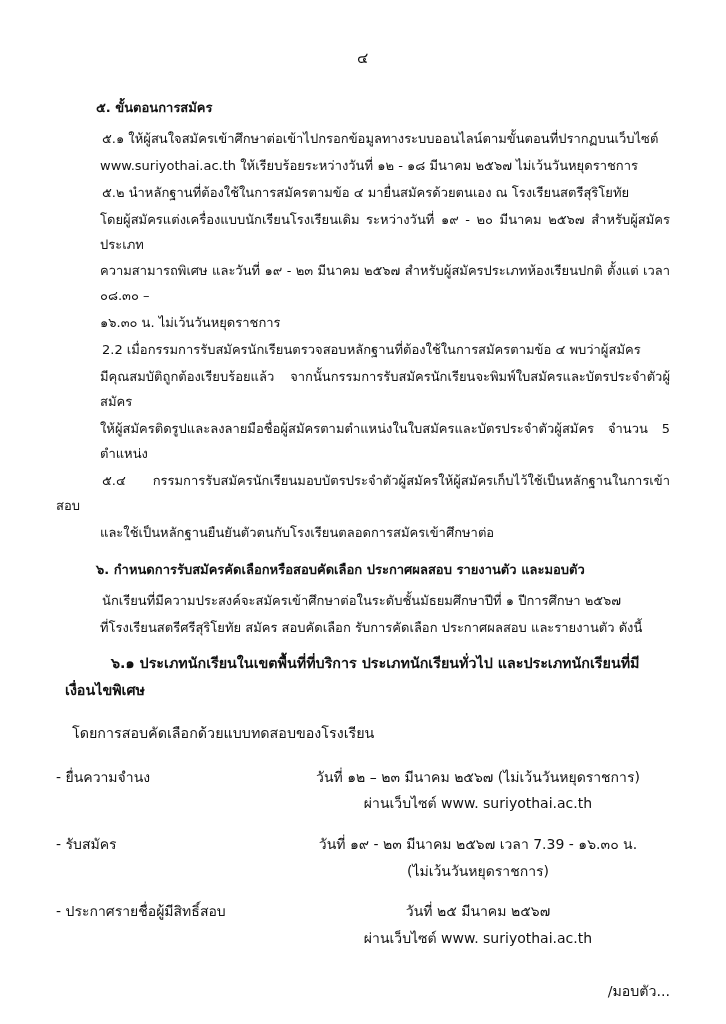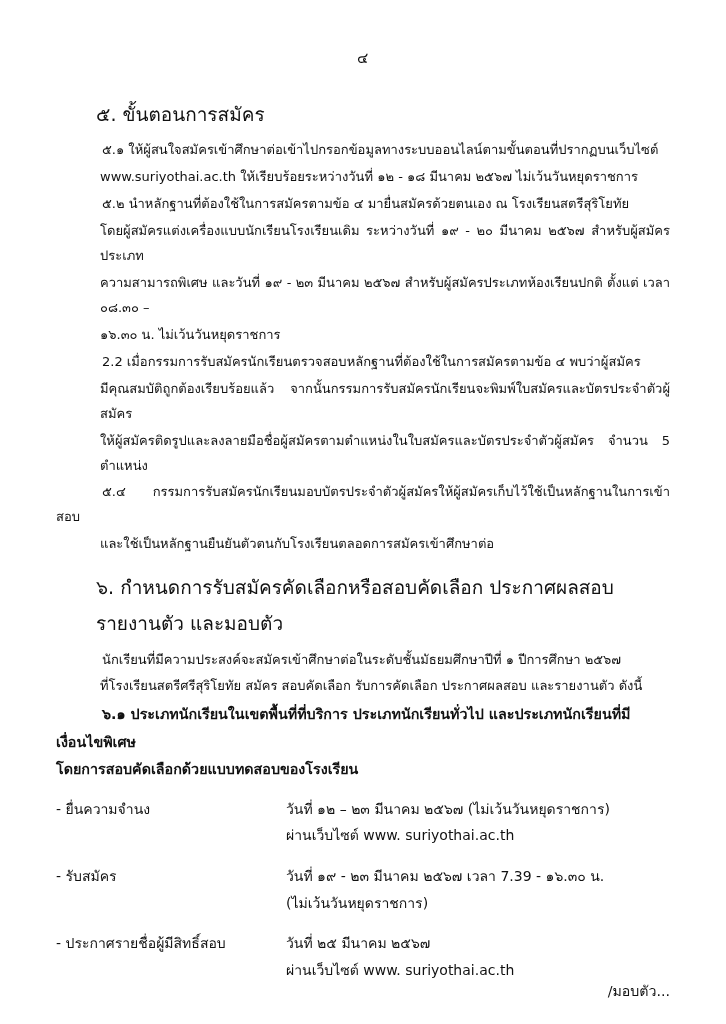--- a/index.html
+++ b/index.html
@@ -22,22 +22,22 @@
     padding: 46px 56px 30px 56px;
     position: relative;
   }
   .page-number {
     text-align: center;
     font-size: 15px;
     margin-bottom: 26px;
     letter-spacing: 0.5px;
   }
   .section-heading {
-    font-size: 19px;
-    font-weight: normal;
+    font-size: 13px;
+    font-weight: bold;
     margin: 0 0 6px 0;
     padding-left: 40px;
     line-height: 1.9;
   }
   .para {
     font-size: 13px;
     line-height: 1.92;
     margin: 0 0 2px 0;
     text-align: justify;
     text-justify: inter-word;
@@ -49,28 +49,28 @@
     text-indent: 0;
     margin-left: 44px;
   }
   .block-gap {
     height: 10px;
   }
   .sub-heading {
     font-size: 14.3px;
     font-weight: bold;
     line-height: 1.92;
-    margin: 0;
+    margin: 9px;
     text-indent: 46px;
   }
   .sub-heading-cont {
     font-size: 14.3px;
-    font-weight: bold;
+    font-weight: normal;
     line-height: 1.92;
-    margin: 0;
+    margin: 16px;
     text-indent: 0;
   }
   table.schedule {
     width: 100%;
     border-collapse: collapse;
     margin-top: 12px;
   }
   table.schedule td {
     vertical-align: top;
     font-size: 14px;
@@ -79,20 +79,21 @@
   }
   td.label-col {
     width: 230px;
     padding-left: 86px;
     box-sizing: border-box;
     white-space: pre-line;
   }
   td.value-col {
     padding-left: 4px;
     white-space: pre-line;
+    text-align: center;
   }
   .footer-note {
     position: absolute;
     right: 56px;
     bottom: 22px;
     font-size: 14.2px;
   }
 </style>
 </head>
 <body>

